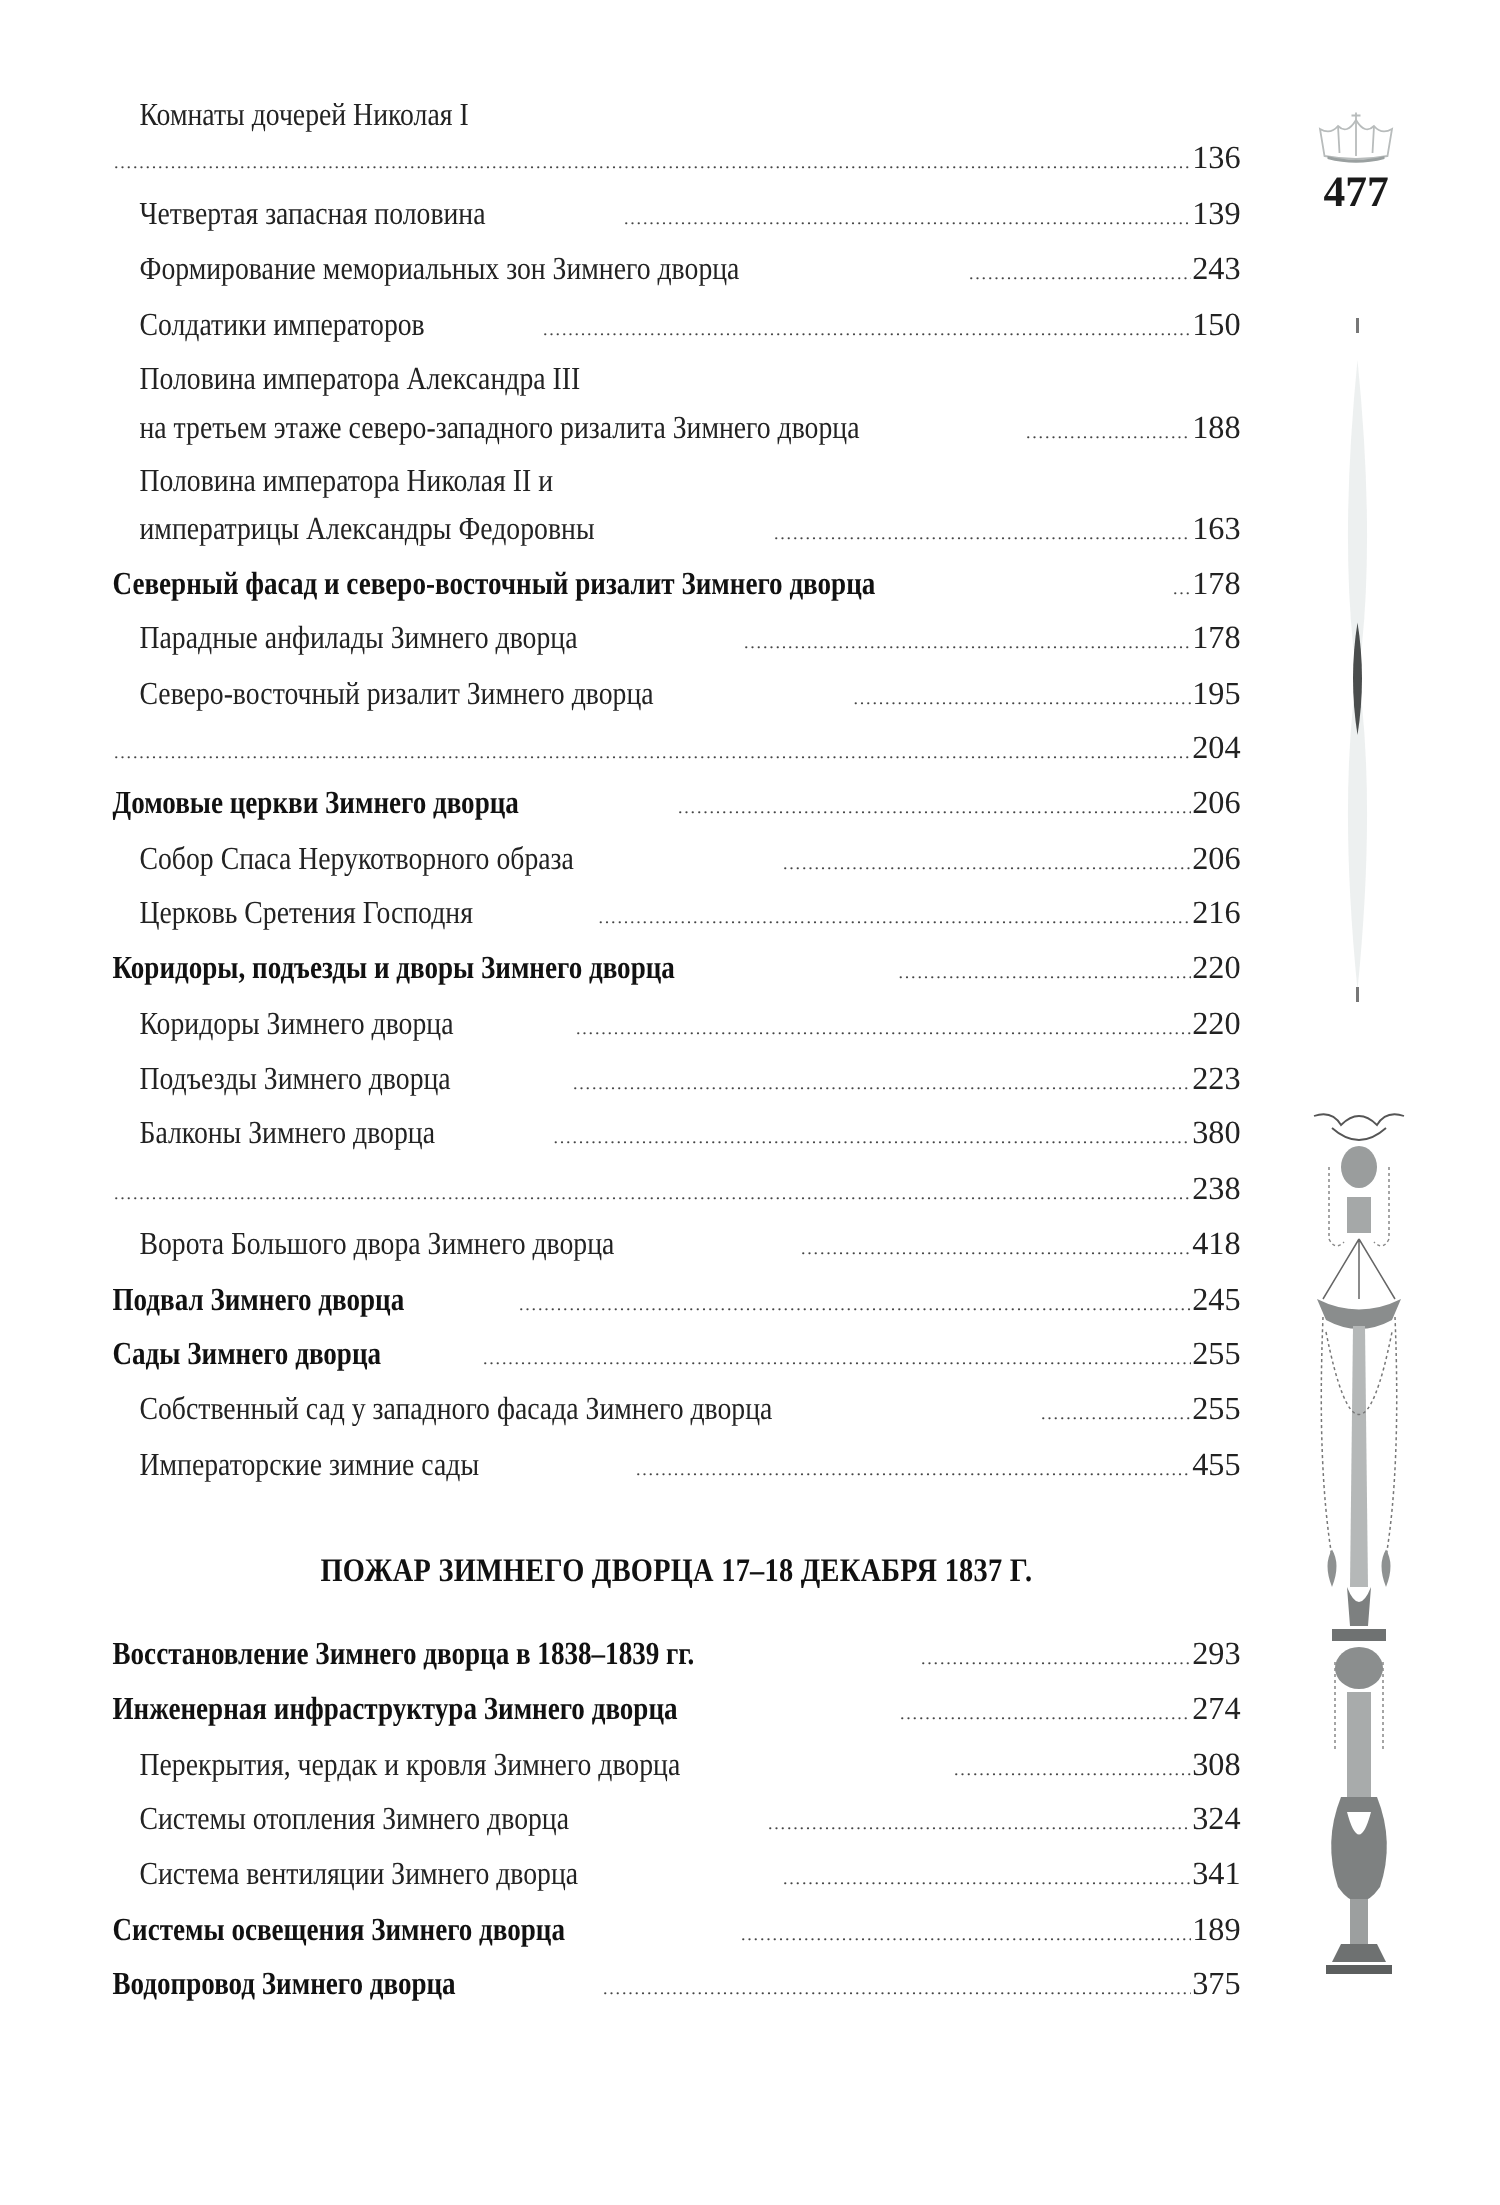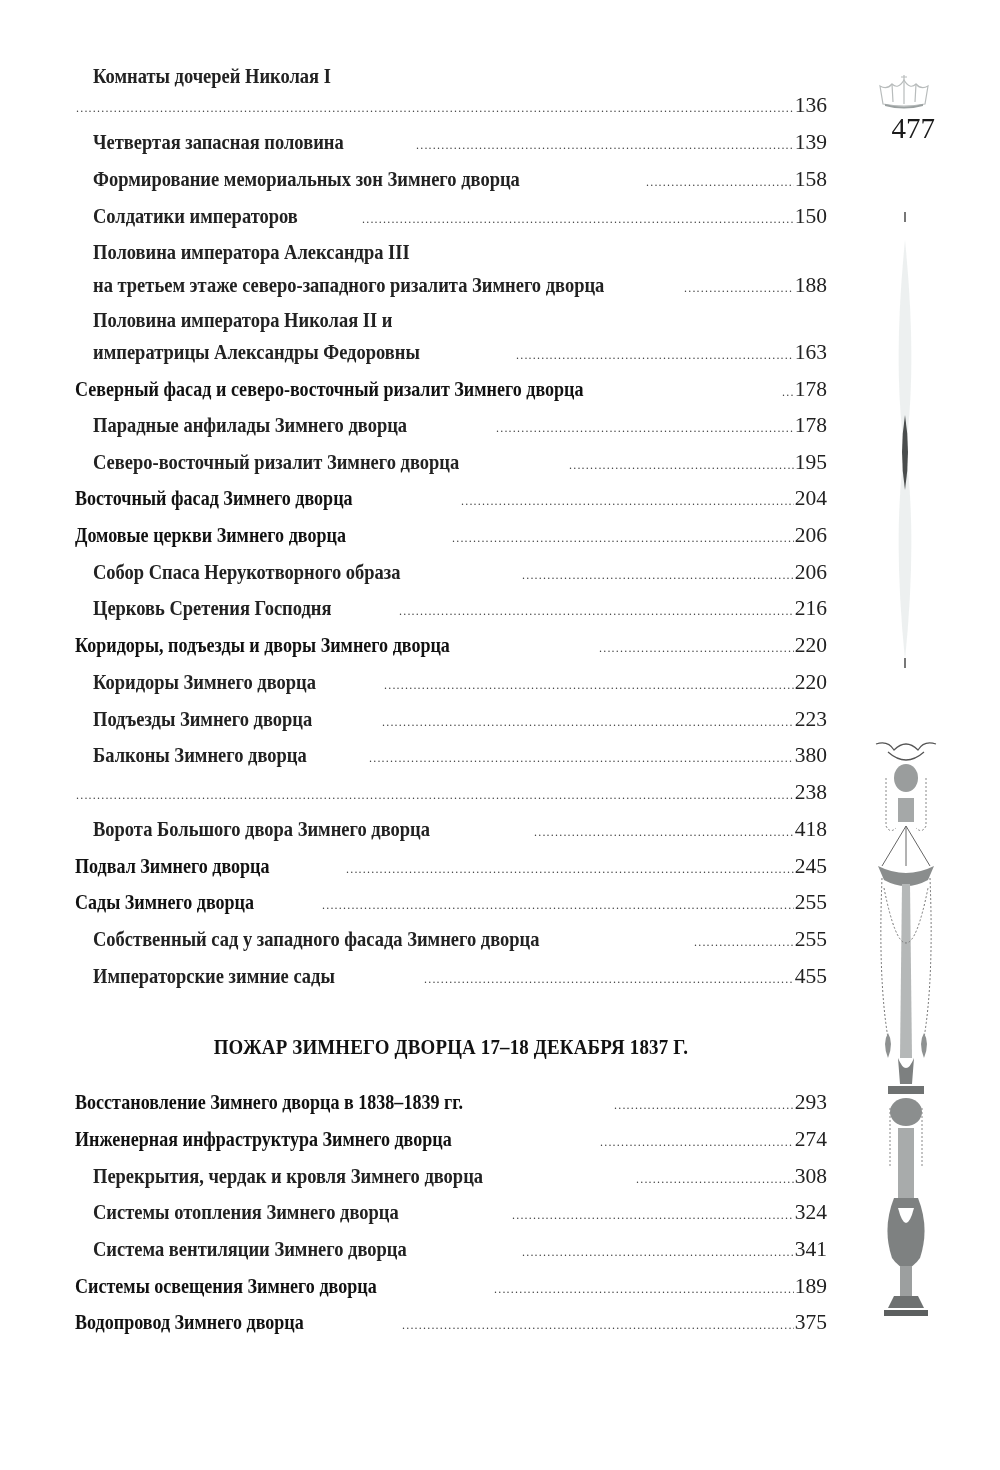--- a/index.html
+++ b/index.html
@@ -7,42 +7,42 @@
     width:1000px; height:1470px; background:#ffffff; position:relative; overflow:hidden;
     font-family:"Liberation Serif", "DejaVu Serif", serif; color:#222;
   }
   .page { position:absolute; left:0; top:0; width:1000px; height:1470px; }
   .toc { position:absolute; left:75px; top:0; width:752px; }
   .row {
     position:absolute; left:0; width:752px; height:30px;
     display:flex; align-items:baseline; font-size:21.5px; line-height:30px;
     white-space:nowrap;
   }
-  .row .title { flex:0 0 auto; transform-origin:left center;font-weight:bold; }
+  .row .title { flex:0 0 auto; transform-origin:left center; }
   .row.indent .title { padding-left:18px; }
   .row.bold { font-weight:bold; color:#111; }
   .row .leader {
     flex:1 1 auto; overflow:hidden; margin:0 1px; color:#444;
     font-weight:normal; font-size:12px; letter-spacing:1.2px; align-self:baseline;
   }
   .row .leader::before {
     content:"................................................................................................................................................................................................................";
   }
   .row .num { flex:0 0 auto; font-weight:normal; color:#222; }
   .row.noleader .leader { visibility:hidden; }
   .cond { display:inline-block; transform:scaleX(0.86); transform-origin:left center; }
   .condb { display:inline-block; transform:scaleX(0.84); transform-origin:left center; }
   .section-heading {
     position:absolute; left:75px; width:752px; text-align:center;
     font-weight:bold; font-size:22px; color:#111; letter-spacing:0.2px;
   }
   .section-heading span { display:inline-block; transform:scaleX(0.86); }
   .page-number {
-    position:absolute; left:873px; top:112px; width:62px; text-align:right;
-    font-weight:normal; font-size:29px; color:#1a1a1a;
+    position:absolute; left:873px; top:112px; width:62px; text-align:center;
+    font-weight:bold; font-size:29px; color:#1a1a1a;
   }
   .crown { position:absolute; left:873px; top:74px; width:62px; height:36px; }
   .ornament-top { position:absolute; left:880px; top:200px; width:50px; height:480px; }
   .ornament-lamp { position:absolute; left:868px; top:738px; width:76px; height:600px; }
 </style>
 </head>
 <body>
 
 <div class="page">
 
@@ -102,21 +102,21 @@
       <span class="num">136</span>
     </div>
     <div class="row indent" style="top:127px">
       <span class="title" style="width:322px"><span class="cond">Четвертая запасная половина</span></span>
       <span class="leader"></span>
       <span class="num">139</span>
     </div>
     <div class="row indent" style="top:164px">
       <span class="title" style="width:552px"><span class="cond">Формирование мемориальных зон Зимнего дворца</span></span>
       <span class="leader"></span>
-      <span class="num">158</span>
+      <span class="num">243</span>
     </div>
     <div class="row indent" style="top:201px">
       <span class="title" style="width:268px"><span class="cond">Солдатики императоров</span></span>
       <span class="leader"></span>
       <span class="num">150</span>
     </div>
     <div class="row indent noleader" style="top:237px">
       <span class="title"><span class="cond">Половина императора Александра III</span></span>
       <span class="leader"></span>
       <span class="num"></span>
@@ -145,21 +145,20 @@
       <span class="title" style="width:402px"><span class="cond">Парадные анфилады Зимнего дворца</span></span>
       <span class="leader"></span>
       <span class="num">178</span>
     </div>
     <div class="row indent" style="top:447px">
       <span class="title" style="width:475px"><span class="cond">Северо-восточный ризалит Зимнего дворца</span></span>
       <span class="leader"></span>
       <span class="num">195</span>
     </div>
     <div class="row bold" style="top:483px">
-      <span class="title" style="width:385px"><span class="condb">Восточный фасад Зимнего дворца</span></span>
       <span class="leader"></span>
       <span class="num">204</span>
     </div>
     <div class="row bold" style="top:520px">
       <span class="title" style="width:376px"><span class="condb">Домовые церкви Зимнего дворца</span></span>
       <span class="leader"></span>
       <span class="num">206</span>
     </div>
     <div class="row indent" style="top:557px">
       <span class="title" style="width:428px"><span class="cond">Собор Спаса Нерукотворного образа</span></span>

